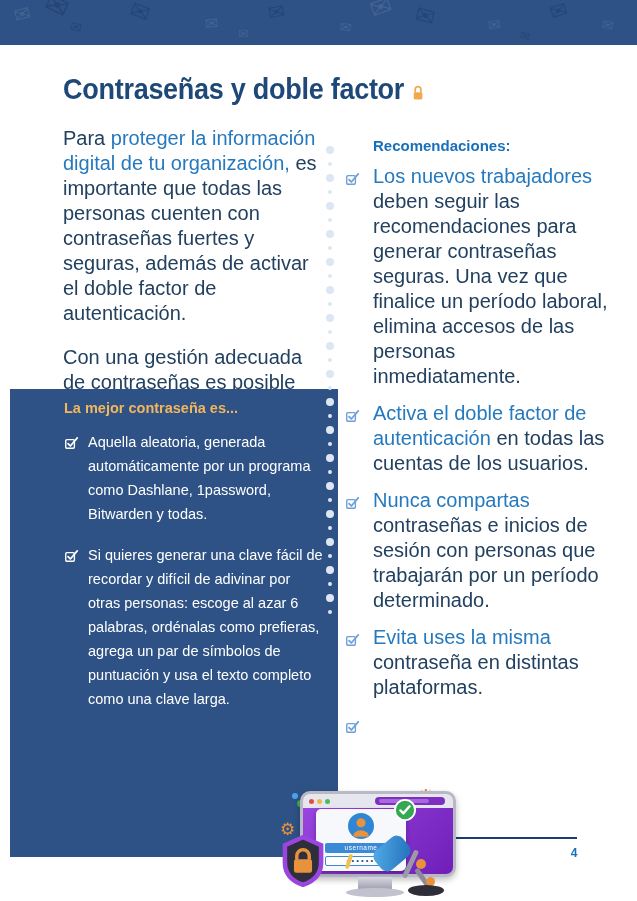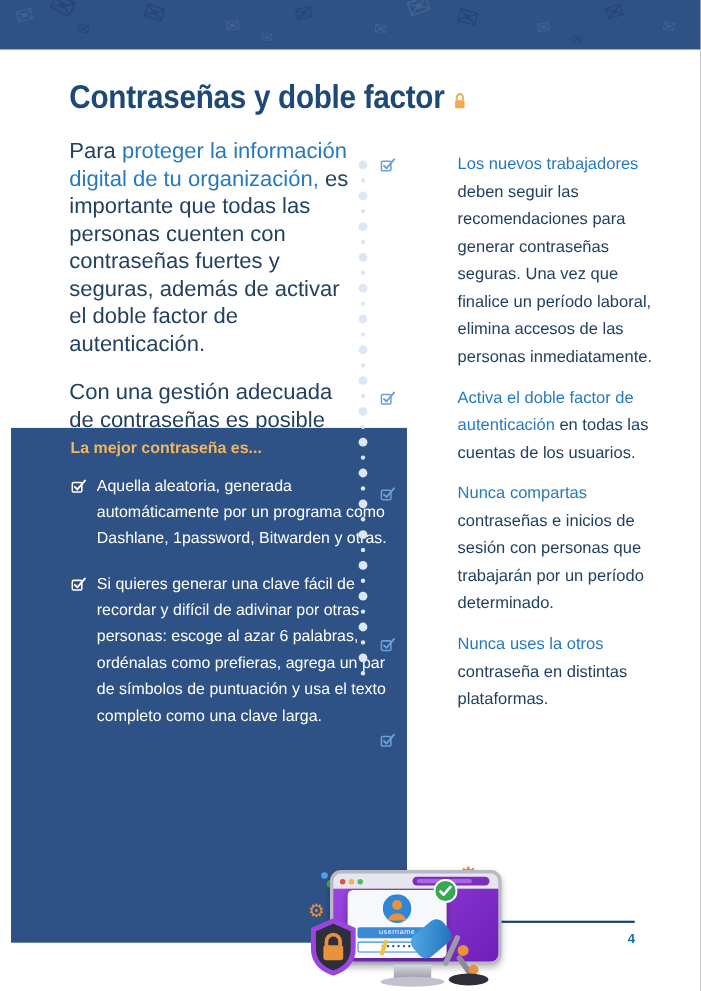--- a/index.html
+++ b/index.html
@@ -11,36 +11,36 @@
   .env.dk{color:rgba(10,30,70,.25);}
   
   .title{position:absolute;left:63px;top:72px;white-space:nowrap;transform:scaleX(.90);transform-origin:left top;
          font-size:30px;font-weight:bold;color:#1d4877;letter-spacing:-.3px;}
   .title .lock{margin-left:9px;vertical-align:-2px;}
   
   .col-left{position:absolute;left:63px;top:126px;width:259px;color:#22405f;font-size:20px;line-height:25px;}
   .col-left p{margin:0 0 19px 0;}
   .hl{color:#2579be;}
   
-  .blue-box{position:absolute;left:10px;top:389px;width:360px;height:468px;background:#2e5285;
+  .blue-box{position:absolute;left:10px;top:389px;width:328px;height:468px;background:#2e5285;
             box-sizing:border-box;padding:11px 12px 0 54px;color:#ffffff;}
   .blue-box h2{margin:0 0 14px 0;font-size:14.5px;font-weight:bold;color:#f2b65f;}
   ul.clist{list-style:none;margin:0;padding:0;}
   .blue-box li{display:grid;grid-template-columns:24px 1fr;margin-bottom:17px;font-size:14.5px;line-height:24px;}
   .cbx{margin-top:3px;display:inline-block;}
   .blue-box .cbx{color:#ffffff;}
   
   .dots{position:absolute;left:326px;top:146px;width:8px;display:flex;flex-direction:column;align-items:center;}
   .dot{border-radius:50%;background:#dde7f3;margin-bottom:8px;flex:none;}
   .dot.big{width:8px;height:8px;}
   .dot.small{width:4px;height:4px;}
   
   .col-right{position:absolute;left:345px;top:137px;width:263px;color:#22405f;}
   .col-right h2{margin:0 0 10px 28px;font-size:15px;font-weight:bold;color:#1770b8;}
-  .col-right li{display:grid;grid-template-columns:28px 1fr;margin-bottom:12px;font-size:15px;line-height:25px;gap:43px;}
+  .col-right li{display:grid;grid-template-columns:28px 1fr;margin-bottom:12px;font-size:20px;line-height:25px;}
   .col-right .cbx{color:#6d9fd8;}
   
   .rule{position:absolute;left:414px;top:837px;width:163px;border-top:2px solid #1d3e6d;}
   .pagenum{position:absolute;left:566px;top:846px;width:16px;text-align:center;
            font-size:12px;font-weight:bold;color:#1770b8;}
   
   .illus{position:absolute;left:270px;top:783px;width:212px;height:118px;z-index:5;}
   .illus *{position:absolute;box-sizing:border-box;}
   .gear{font-family:"DejaVu Sans",sans-serif;color:#e8923d;line-height:1;}
   .g1{left:146px;top:4px;font-size:22px;}
@@ -113,21 +113,21 @@
   </div>
 
   <section class="blue-box">
     <h2>La mejor contraseña es...</h2>
     <ul class="clist" id="left-list">
         <li>
           <span class="cbx"><svg viewBox="0 0 26 26" width="15" height="15" aria-hidden="true">
               <rect x="3" y="8" width="15" height="15" rx="2" fill="none" stroke="currentColor" stroke-width="2.4"></rect>
               <path d="M7 15l4 4L23 5" fill="none" stroke="currentColor" stroke-width="3" stroke-linecap="round" stroke-linejoin="round"></path>
             </svg></span>
-          <span><span>Aquella aleatoria, generada automáticamente por un programa como Dashlane, 1password, Bitwarden y otras.</span></span>
+          <span><span>Aquella aleatoria, generada automáticamente por un programa como Dashlane, 1password, Bitwarden y todas.</span></span>
         </li>
         <li>
           <span class="cbx"><svg viewBox="0 0 26 26" width="15" height="15" aria-hidden="true">
               <rect x="3" y="8" width="15" height="15" rx="2" fill="none" stroke="currentColor" stroke-width="2.4"></rect>
               <path d="M7 15l4 4L23 5" fill="none" stroke="currentColor" stroke-width="3" stroke-linecap="round" stroke-linejoin="round"></path>
             </svg></span>
           <span><span>Si quieres generar una clave fácil de recordar y difícil de adivinar por otras personas: escoge al azar 6 palabras, ordénalas como prefieras, agrega un par de símbolos de puntuación y usa el texto completo como una clave larga.</span></span>
         </li>
       </ul>
   </section>
@@ -163,20 +163,21 @@
       <div class="dot small"></div>
       <div class="dot big"></div>
       <div class="dot small"></div>
       <div class="dot big"></div>
       <div class="dot small"></div>
       <div class="dot big"></div>
       <div class="dot small"></div>
     </div>
 
   <div class="col-right">
+    <h2>Recomendaciones:</h2>
     <ul class="clist" id="right-list">
         <li>
           <span class="cbx"><svg viewBox="0 0 26 26" width="15" height="15" aria-hidden="true">
               <rect x="3" y="8" width="15" height="15" rx="2" fill="none" stroke="currentColor" stroke-width="2.4"></rect>
               <path d="M7 15l4 4L23 5" fill="none" stroke="currentColor" stroke-width="3" stroke-linecap="round" stroke-linejoin="round"></path>
             </svg></span>
           <span><span class="hl">Los nuevos trabajadores </span><span>deben seguir las recomendaciones para generar contraseñas seguras. Una vez que finalice un período laboral, elimina accesos de las personas inmediatamente.</span></span>
         </li>
         <li>
           <span class="cbx"><svg viewBox="0 0 26 26" width="15" height="15" aria-hidden="true">
@@ -190,21 +191,21 @@
               <rect x="3" y="8" width="15" height="15" rx="2" fill="none" stroke="currentColor" stroke-width="2.4"></rect>
               <path d="M7 15l4 4L23 5" fill="none" stroke="currentColor" stroke-width="3" stroke-linecap="round" stroke-linejoin="round"></path>
             </svg></span>
           <span><span class="hl">Nunca compartas </span><span>contraseñas e inicios de sesión con personas que trabajarán por un período determinado.</span></span>
         </li>
         <li>
           <span class="cbx"><svg viewBox="0 0 26 26" width="15" height="15" aria-hidden="true">
               <rect x="3" y="8" width="15" height="15" rx="2" fill="none" stroke="currentColor" stroke-width="2.4"></rect>
               <path d="M7 15l4 4L23 5" fill="none" stroke="currentColor" stroke-width="3" stroke-linecap="round" stroke-linejoin="round"></path>
             </svg></span>
-          <span><span class="hl">Nunca uses la otros </span><span>contraseña en distintas plataformas.</span></span>
+          <span><span class="hl">Evita uses la misma </span><span>contraseña en distintas plataformas.</span></span>
         </li>
         <li>
           <span class="cbx"><svg viewBox="0 0 26 26" width="15" height="15" aria-hidden="true">
               <rect x="3" y="8" width="15" height="15" rx="2" fill="none" stroke="currentColor" stroke-width="2.4"></rect>
               <path d="M7 15l4 4L23 5" fill="none" stroke="currentColor" stroke-width="3" stroke-linecap="round" stroke-linejoin="round"></path>
             </svg></span>
         </li>
       </ul>
   </div>
 

